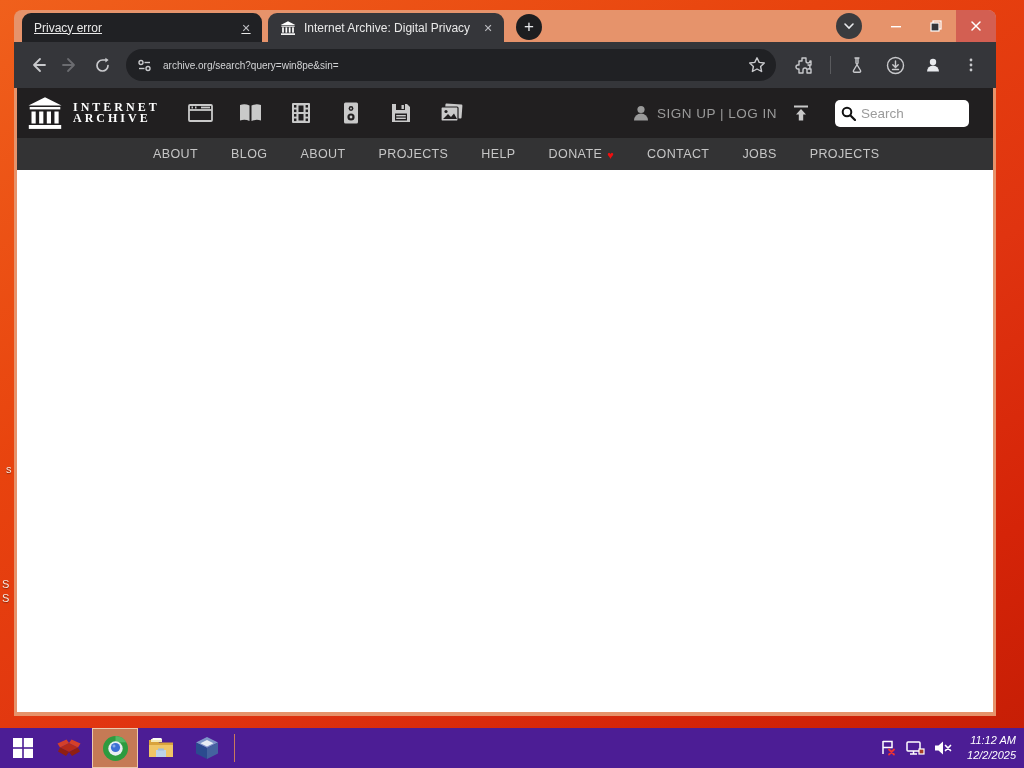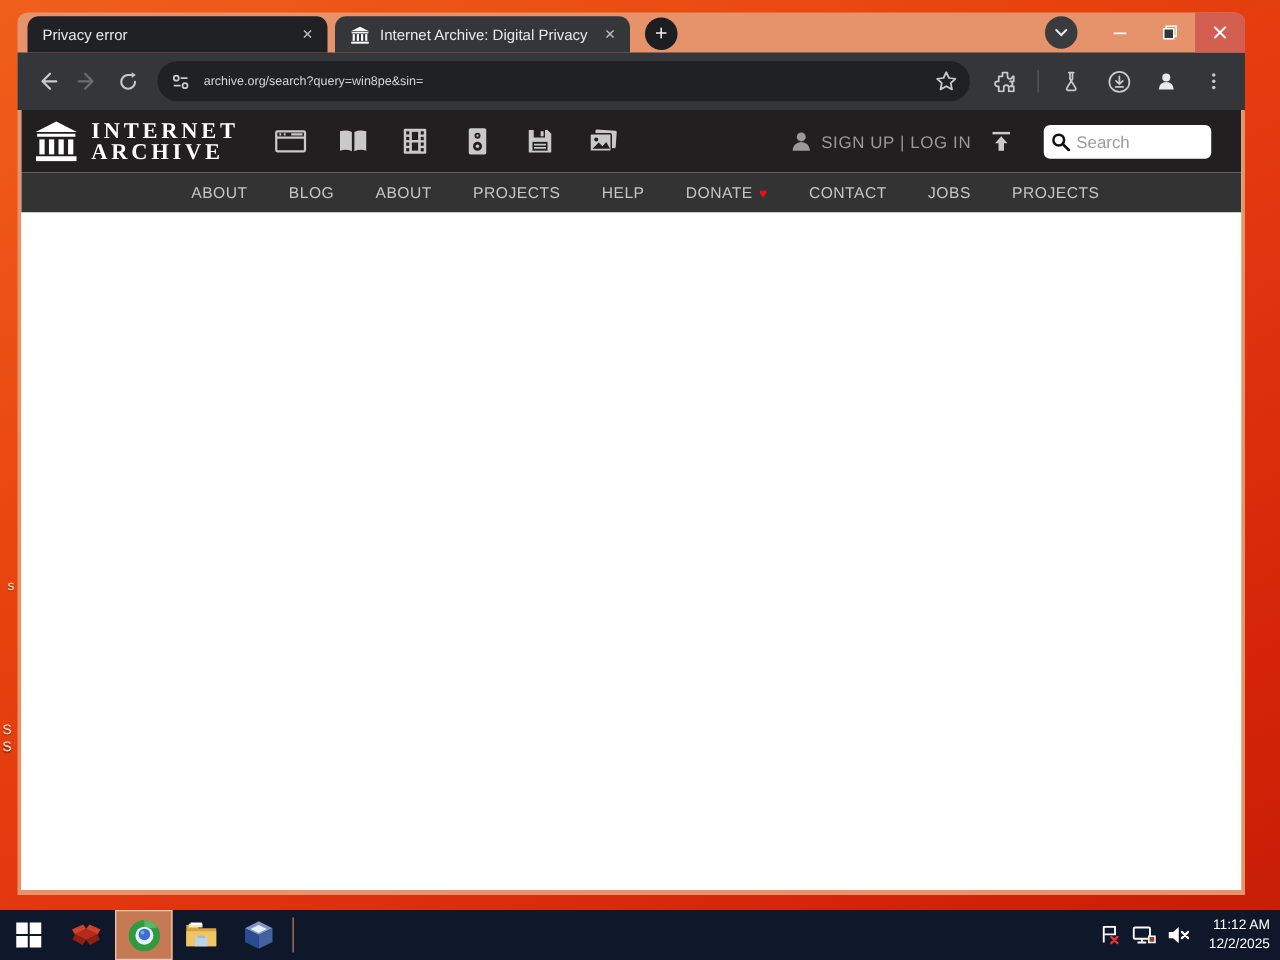--- a/index.html
+++ b/index.html
@@ -13,21 +13,21 @@
     text-shadow:0 1px 1px rgba(0,0,0,.4); }
 
   
   .win { position:absolute; left:14px; top:10px; width:982px; height:706px;
     background:#e6936b; border-radius:8px 8px 0 0; }
 
   
   .tabstrip { position:relative; height:32px; }
   .tab { position:absolute; top:3px; height:29px; display:flex; align-items:center;
     color:#e9e9e9; font-size:12px; padding:0 8px 0 12px; }
-  .tab-inactive { left:8px; width:240px; background:#202124; border-radius:9px 9px 0 0; }
+  .tab-inactive { left:8px; width:240px; background:#202124; border-radius:9px 9px 0 0;text-decoration:underline; }
   .tab-active { left:254px; width:236px; background:#35363a; border-radius:9px 9px 0 0; }
   .tab-title { flex:1; overflow:hidden; white-space:nowrap; text-overflow:ellipsis; }
   .tab-close { width:16px; height:16px; margin-left:6px; color:#bdbec2; font-size:11px;
     line-height:16px; text-align:center; border-radius:50%; flex:0 0 16px; cursor:default; }
   .favicon { width:16px; height:16px; margin-right:8px; flex:0 0 16px; }
   .newtab-btn { position:absolute; left:502px; top:4px; width:26px; height:26px;
     border-radius:50%; background:#1d1e20; color:#e8eaed; text-align:center;
     font-size:17px; line-height:25px; }
 
   
@@ -49,41 +49,41 @@
   .tool-sep { width:1px; height:18px; background:#5a5b5e; margin:0 4px; }
 
   
   .page { position:absolute; left:3px; right:3px; top:78px; bottom:4px;
     background:#fff; overflow:hidden; }
 
   
   .ia-top { height:50px; background:#211f20; display:flex; align-items:center; padding:0 10px; }
   .ia-logo { display:flex; align-items:center; }
   .ia-logo-text { margin-left:10px; color:#fff; font-family:"Liberation Serif", serif;
-    font-weight:bold; font-size:18px; letter-spacing:3px; line-height:0.95; }
+    font-weight:bold; font-size:12px; letter-spacing:3px; line-height:0.95; }
   .media-icons { display:flex; align-items:center; margin-left:24px; gap:16px; }
   .media-btn { width:34px; height:34px; display:flex; align-items:center; justify-content:center; }
   .ia-right { margin-left:auto; display:flex; align-items:center; }
   .ia-account { color:#9a9a9a; font-size:13.5px; letter-spacing:.5px; margin:0 14px 0 6px; }
   .ia-upload { margin-right:24px; }
   .ia-search { width:134px; height:27px; background:#fff; border-radius:5px;
     display:flex; align-items:center; padding:0 6px; margin-right:14px; }
   .ia-search input { border:none; outline:none; width:100px; font-size:13.5px;
     color:#4c1d95; margin-left:5px; font-family:"Liberation Sans", sans-serif; }
   .ia-search input::placeholder { color:#9b9b9b; }
 
   .ia-nav { height:32px; background:#333334; display:flex; align-items:center;
     padding-left:136px; gap:33px; }
   .ia-nav a { color:#c6c6c6; font-size:12.5px; letter-spacing:.4px; text-decoration:none;
     display:flex; align-items:flex-end; gap:5px; }
   .heart { color:#f10e0e; font-size:11px; }
 
   
   .taskbar { position:absolute; left:0; bottom:0; width:1024px; height:40px;
-    background:#0f172a; display:flex; align-items:center; }
+    background:#4c1d95; display:flex; align-items:center;font-style:italic; }
   .tb-btn { width:46px; height:40px; display:flex; align-items:center; justify-content:center; }
   .tb-btn.active { background:#c57a55; border:1px solid #ecc9ae; }
   .tb-sep { width:1px; height:28px; background:#c9795c; margin-left:4px; }
   .tray { margin-left:auto; display:flex; align-items:center; gap:8px; padding-right:8px; }
   .clock { color:#fff; font-size:11px; text-align:right; line-height:1.35; padding-left:6px; }
 </style>
 </head>
 <body>
 
 <div class="desktop">

